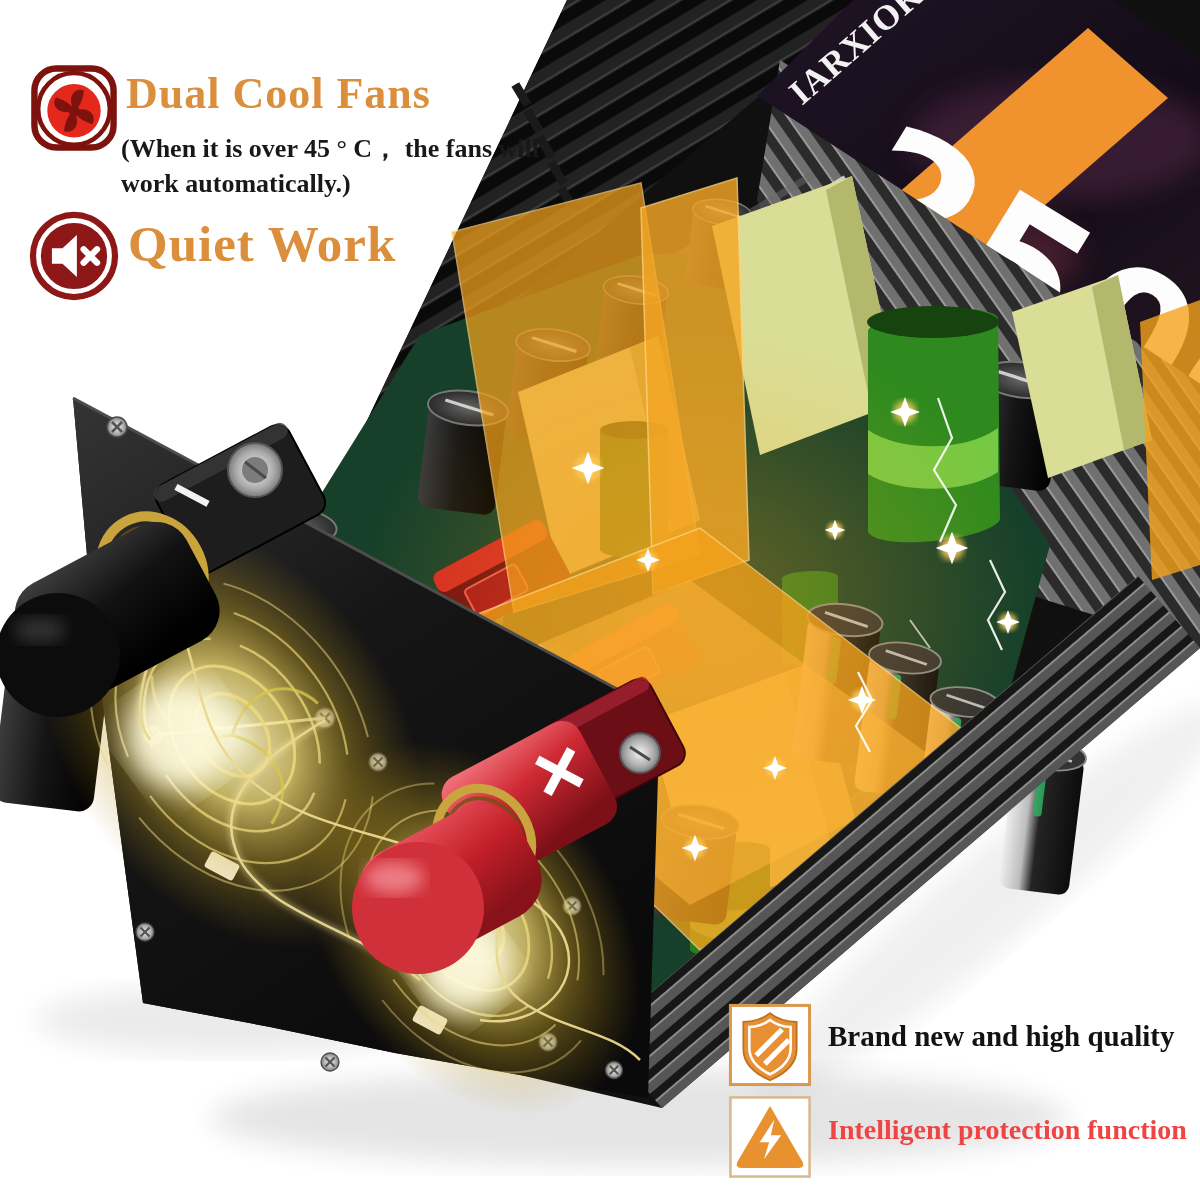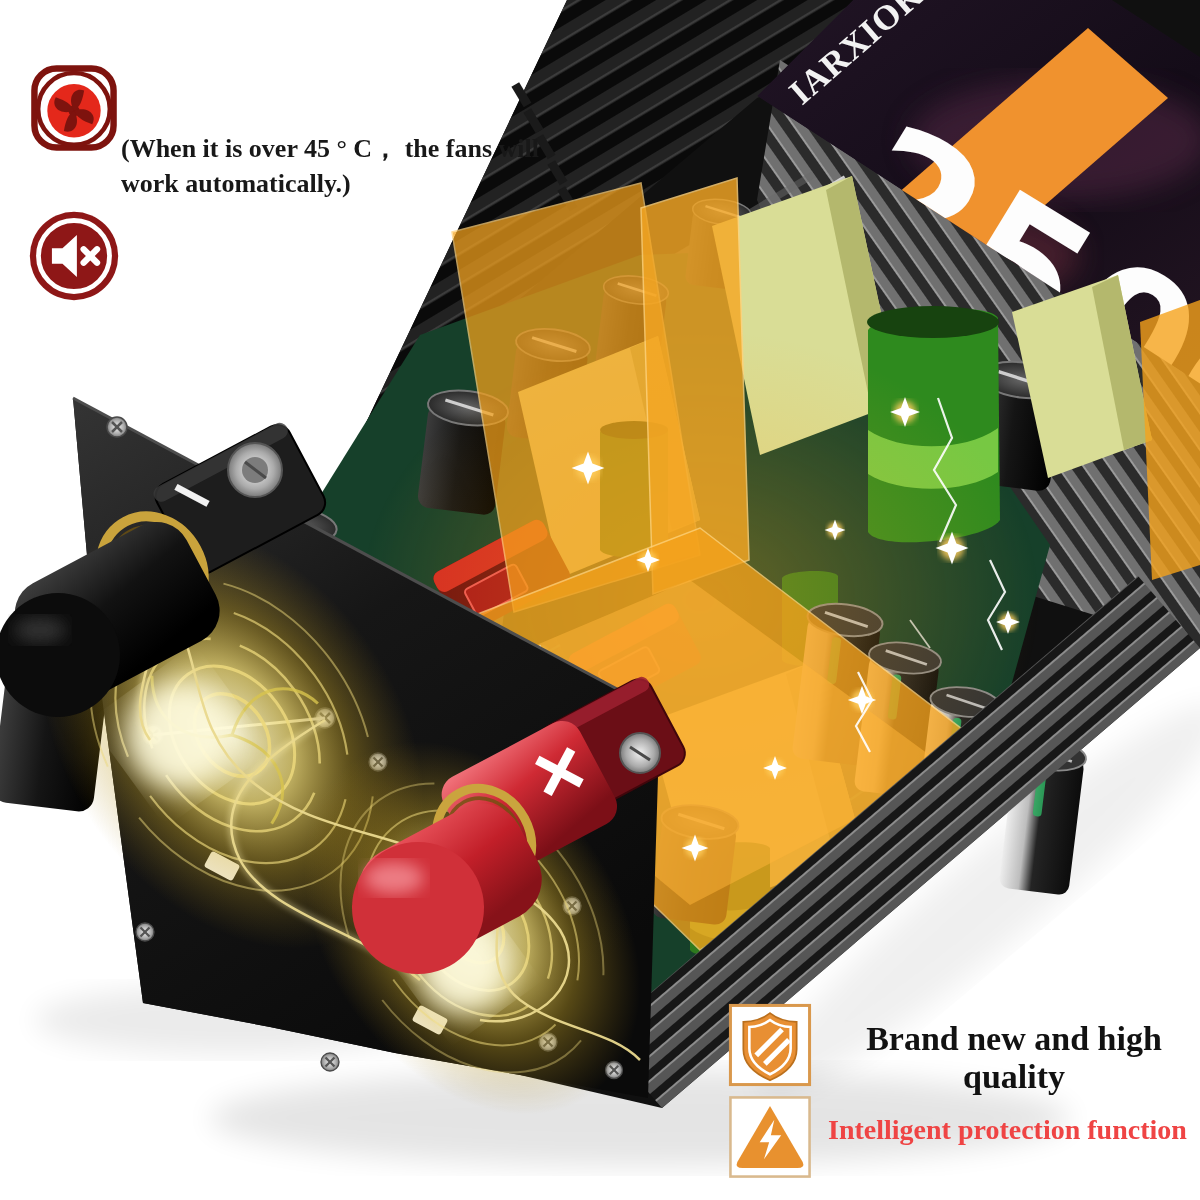--- a/index.html
+++ b/index.html
@@ -3,21 +3,21 @@
 <meta charset="utf-8">
 <style>
   html,body{margin:0;padding:0;background:#ffffff;}
   #stage{position:relative;width:1200px;height:1200px;background:#ffffff;overflow:hidden;
          font-family:"Liberation Serif",serif;}
   #product-svg{position:absolute;left:0;top:0;width:1200px;height:1200px;}
   .overlay{position:absolute;font-weight:bold;}
   #dual-title{left:126px;top:68px;font-size:44px;color:#DB8E3B;letter-spacing:1px;}
   #dual-note{left:121px;top:132px;font-size:26px;color:#181818;line-height:1.34;white-space:pre-line;}
   #quiet-title{left:128px;top:215px;font-size:51px;color:#DB8E3B;letter-spacing:1px;}
-  #brand-new-label{left:828px;top:1020px;font-size:34px;color:#121212;text-align:center;}
+  #brand-new-label{left:828px;top:1020px;font-size:29px;color:#121212;text-align:center;}
   #intelligent-label{left:828px;top:1114px;font-size:28px;color:#ef4444;}
   .badge-icon{position:absolute;}
   #fan-badge{left:28px;top:62px;width:92px;height:92px;}
   #mute-badge{left:26px;top:208px;width:96px;height:96px;}
   #shield-badge{left:727px;top:1002px;width:86px;height:86px;}
   #triangle-badge{left:727px;top:1094px;width:86px;height:86px;}
 </style>
 </head>
 <body>
 
@@ -397,32 +397,34 @@
   <circle cx="50" cy="51" r="39" fill="none" stroke="#7e130e" stroke-width="5"></circle>
   <circle cx="50" cy="53" r="29" fill="#e4281b"></circle>
   <g fill="#7e130e">
     <circle cx="50" cy="53" r="6"></circle>
     <path d="M50,53 C42,39 50,27 61,31 C59,43 56,49 50,53 Z"></path>
     <path d="M50,53 C64,45 76,53 72,64 C60,62 54,59 50,53 Z" transform="rotate(10 50 53)"></path>
     <path d="M50,53 C58,67 50,79 39,75 C41,63 44,57 50,53 Z"></path>
     <path d="M50,53 C36,61 24,53 28,42 C40,44 46,47 50,53 Z" transform="rotate(10 50 53)"></path>
   </g>
 </svg>
+<div id="dual-title" class="overlay">Dual Cool Fans</div>
 <div id="dual-note" class="overlay">(When it is over 45 ° C，  the fans will
 work automatically.)</div>
 
 <svg id="mute-badge" class="badge-icon" viewBox="0 0 100 100">
   <circle cx="50" cy="50" r="46" fill="#8e1717"></circle>
   <circle cx="50" cy="50" r="37" fill="none" stroke="#fff" stroke-width="5"></circle>
   <path d="M27,42 h11 l15,-14 v44 l-15,-14 h-11 z" fill="#fff"></path>
   <g stroke="#fff" stroke-width="6.5" stroke-linecap="round">
     <line x1="60" y1="43" x2="74" y2="57"></line>
     <line x1="74" y1="43" x2="60" y2="57"></line>
   </g>
 </svg>
+<div id="quiet-title" class="overlay">Quiet Work</div>
 
 <svg id="shield-badge" class="badge-icon" viewBox="0 0 100 100">
   <rect x="4" y="4" width="92" height="92" fill="#fff" stroke="#d9984c" stroke-width="3.5"></rect>
   <path d="M50,13 C60,21 72,23 81,23 L81,55 C81,74 64,85 50,91 C36,85 19,74 19,55 L19,23 C28,23 40,21 50,13 Z" fill="#e88f33" stroke="#bb701d" stroke-width="2"></path>
   <path d="M50,21 C58,27 68,29 74,29 L74,54 C74,69 60,79 50,84 C40,79 26,69 26,54 L26,29 C32,29 42,27 50,21 Z" fill="none" stroke="#fff" stroke-width="3"></path>
   <g stroke="#fff" stroke-width="6">
     <line x1="34" y1="62" x2="64" y2="32"></line>
     <line x1="44" y1="72" x2="72" y2="44"></line>
   </g>
 </svg>

